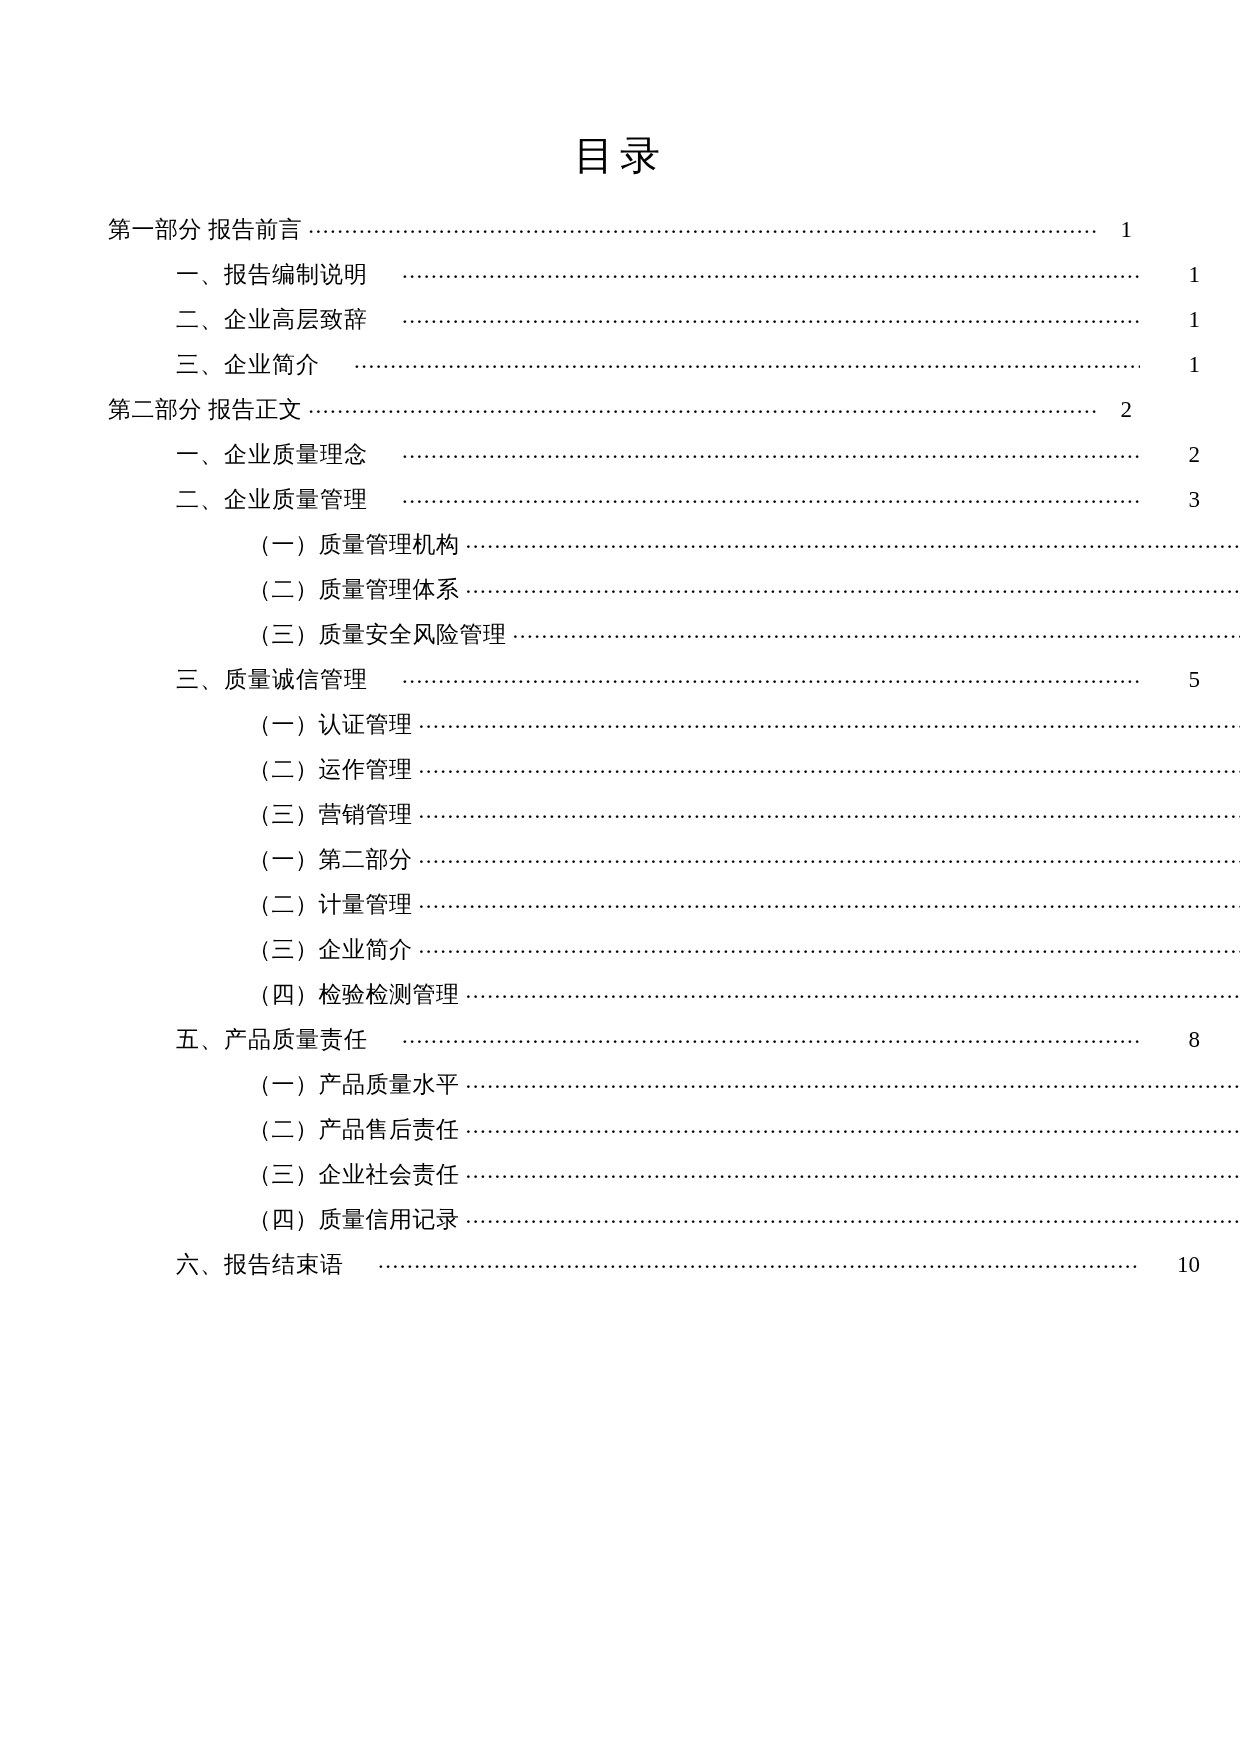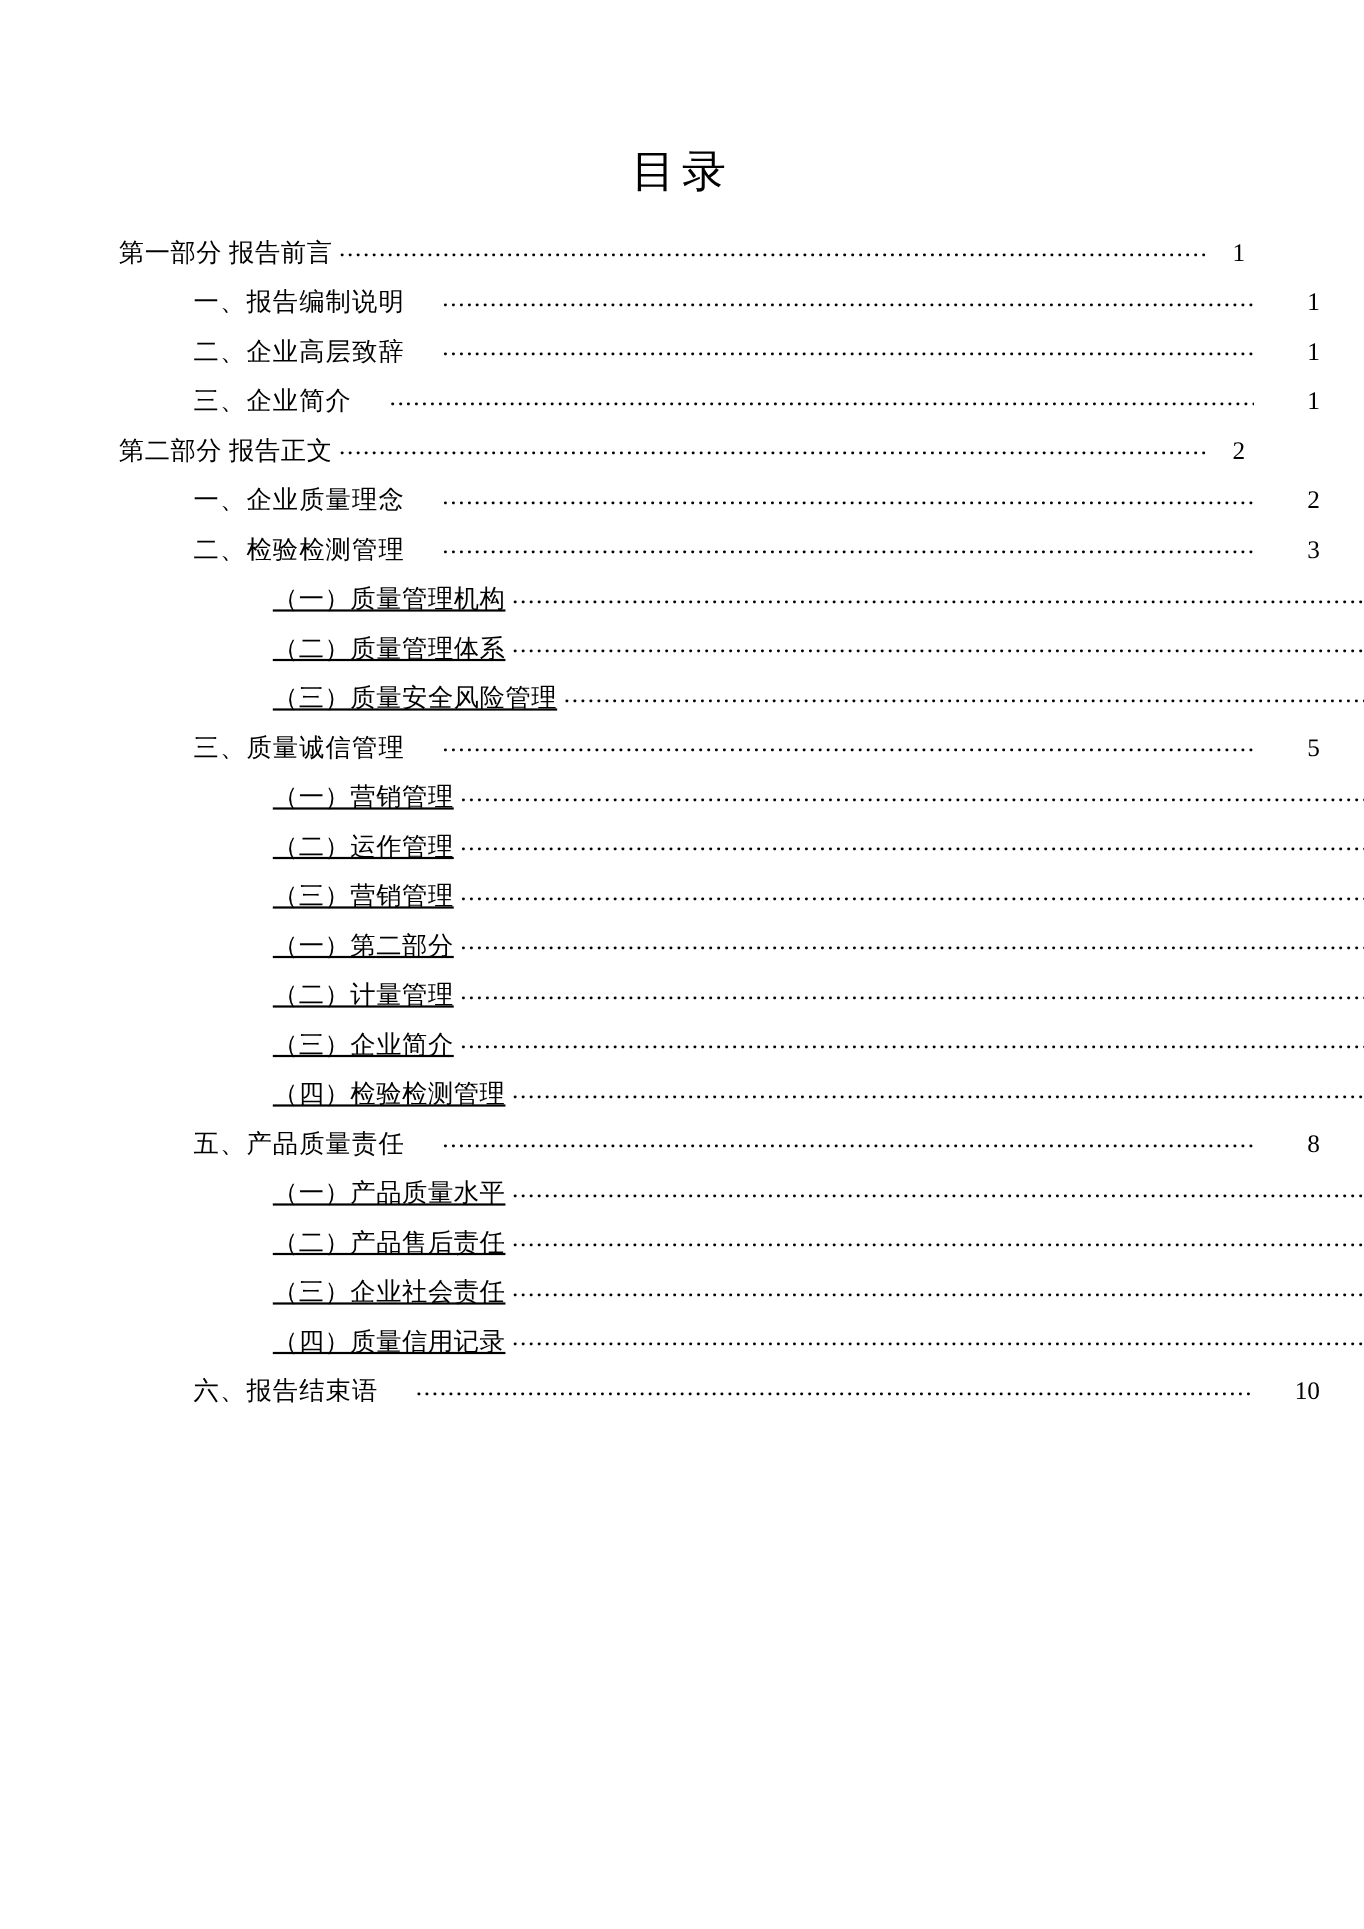--- a/index.html
+++ b/index.html
@@ -72,21 +72,21 @@
     font-family: "Liberation Serif", "DejaVu Serif", serif;
   }
   
   .lvl-0 { padding-left: 0px; }
   .lvl-1 { padding-left: 68px; gap: 28px; }
   .lvl-2 { padding-left: 140px; }
 
   
   .lvl-0 .label { letter-spacing: 0.5px; text-align: center; }
   .lvl-1 .label { letter-spacing: 1px; }
-  .lvl-2 .label { letter-spacing: 0.5px; text-decoration: underline; }
+  .lvl-2 .label { letter-spacing: 0.5px; }
 </style>
 </head>
 <body>
 
 <div class="page">
   <h1 class="toc-title">目录</h1>
   <ul class="toc-list" id="toc-list">
       <li class="toc-entry lvl-0">
         <span class="label">第一部分 报告前言</span>
         <span class="dots"></span>
@@ -111,21 +111,21 @@
         <span class="label">第二部分 报告正文</span>
         <span class="dots"></span>
         <span class="pageno">2</span>
       </li>
       <li class="toc-entry lvl-1">
         <span class="label">一、企业质量理念</span>
         <span class="dots"></span>
         <span class="pageno">2</span>
       </li>
       <li class="toc-entry lvl-1">
-        <span class="label">二、检验检测管理</span>
+        <span class="label">二、企业质量管理</span>
         <span class="dots"></span>
         <span class="pageno">3</span>
       </li>
       <li class="toc-entry lvl-2">
         <span class="label">（一）质量管理机构</span>
         <span class="dots"></span>
       </li>
       <li class="toc-entry lvl-2">
         <span class="label">（二）质量管理体系</span>
         <span class="dots"></span>
@@ -133,21 +133,21 @@
       <li class="toc-entry lvl-2">
         <span class="label">（三）质量安全风险管理</span>
         <span class="dots"></span>
       </li>
       <li class="toc-entry lvl-1">
         <span class="label">三、质量诚信管理</span>
         <span class="dots"></span>
         <span class="pageno">5</span>
       </li>
       <li class="toc-entry lvl-2">
-        <span class="label">（一）营销管理</span>
+        <span class="label">（一）认证管理</span>
         <span class="dots"></span>
       </li>
       <li class="toc-entry lvl-2">
         <span class="label">（二）运作管理</span>
         <span class="dots"></span>
       </li>
       <li class="toc-entry lvl-2">
         <span class="label">（三）营销管理</span>
         <span class="dots"></span>
       </li>

